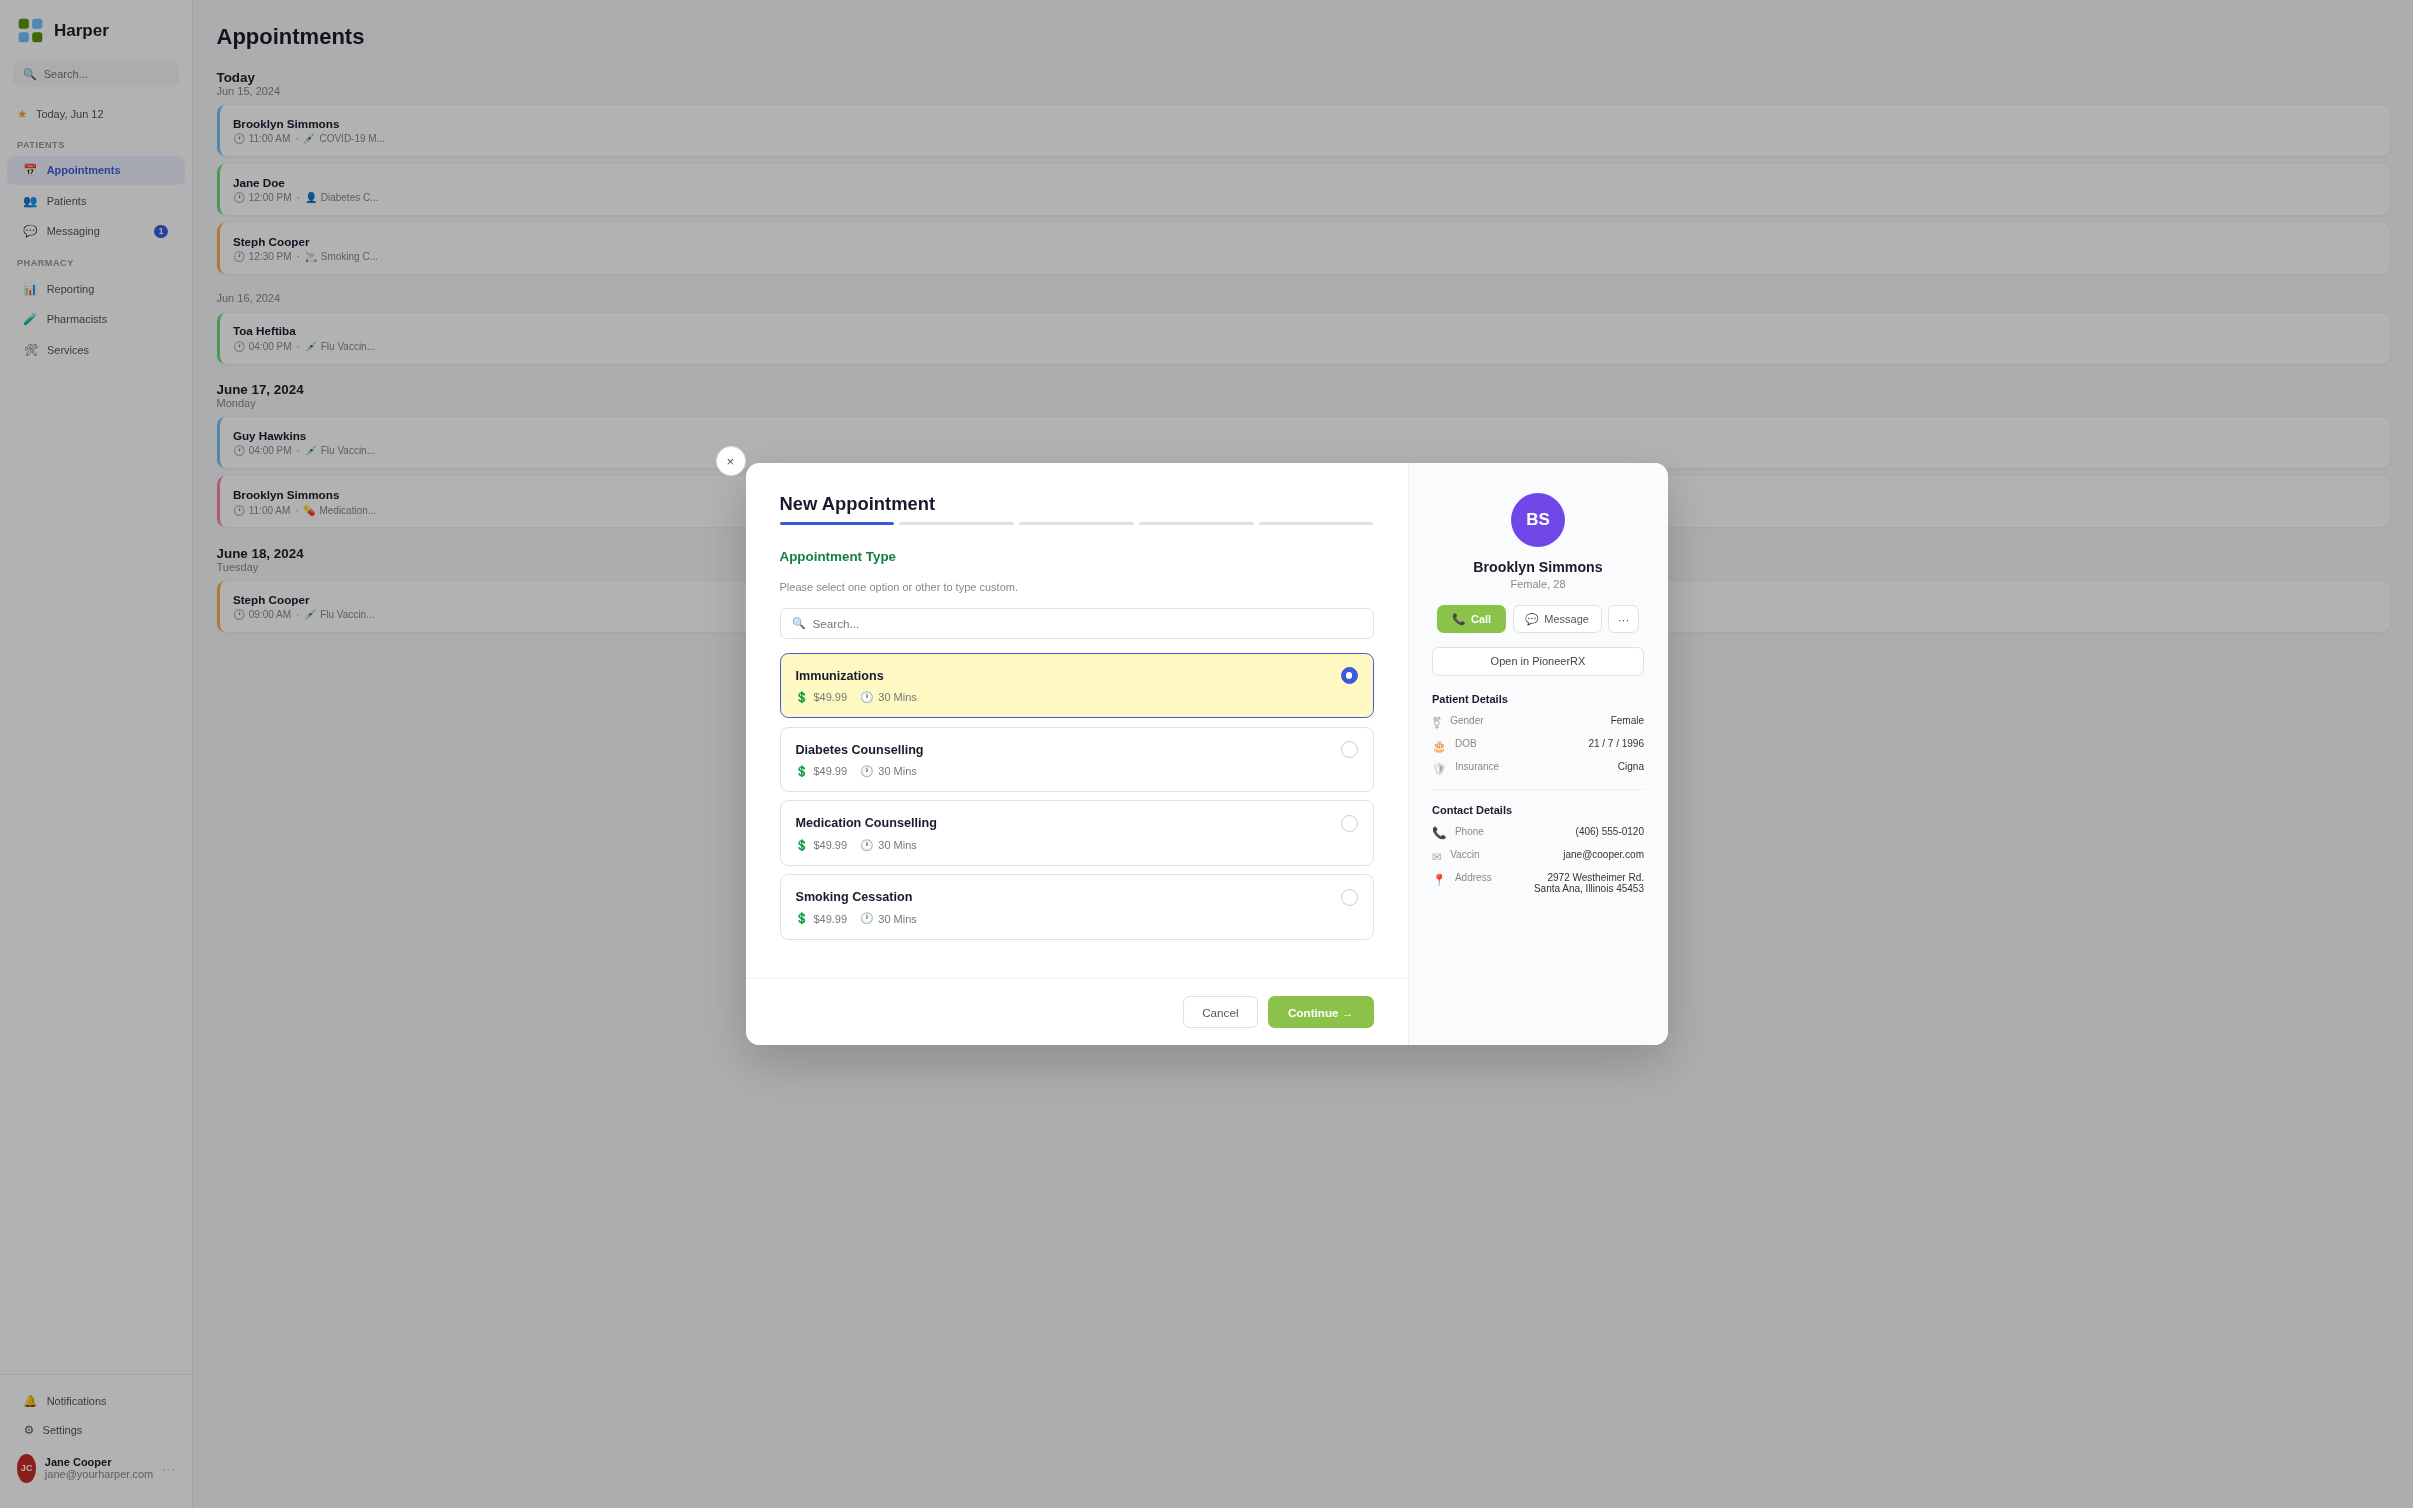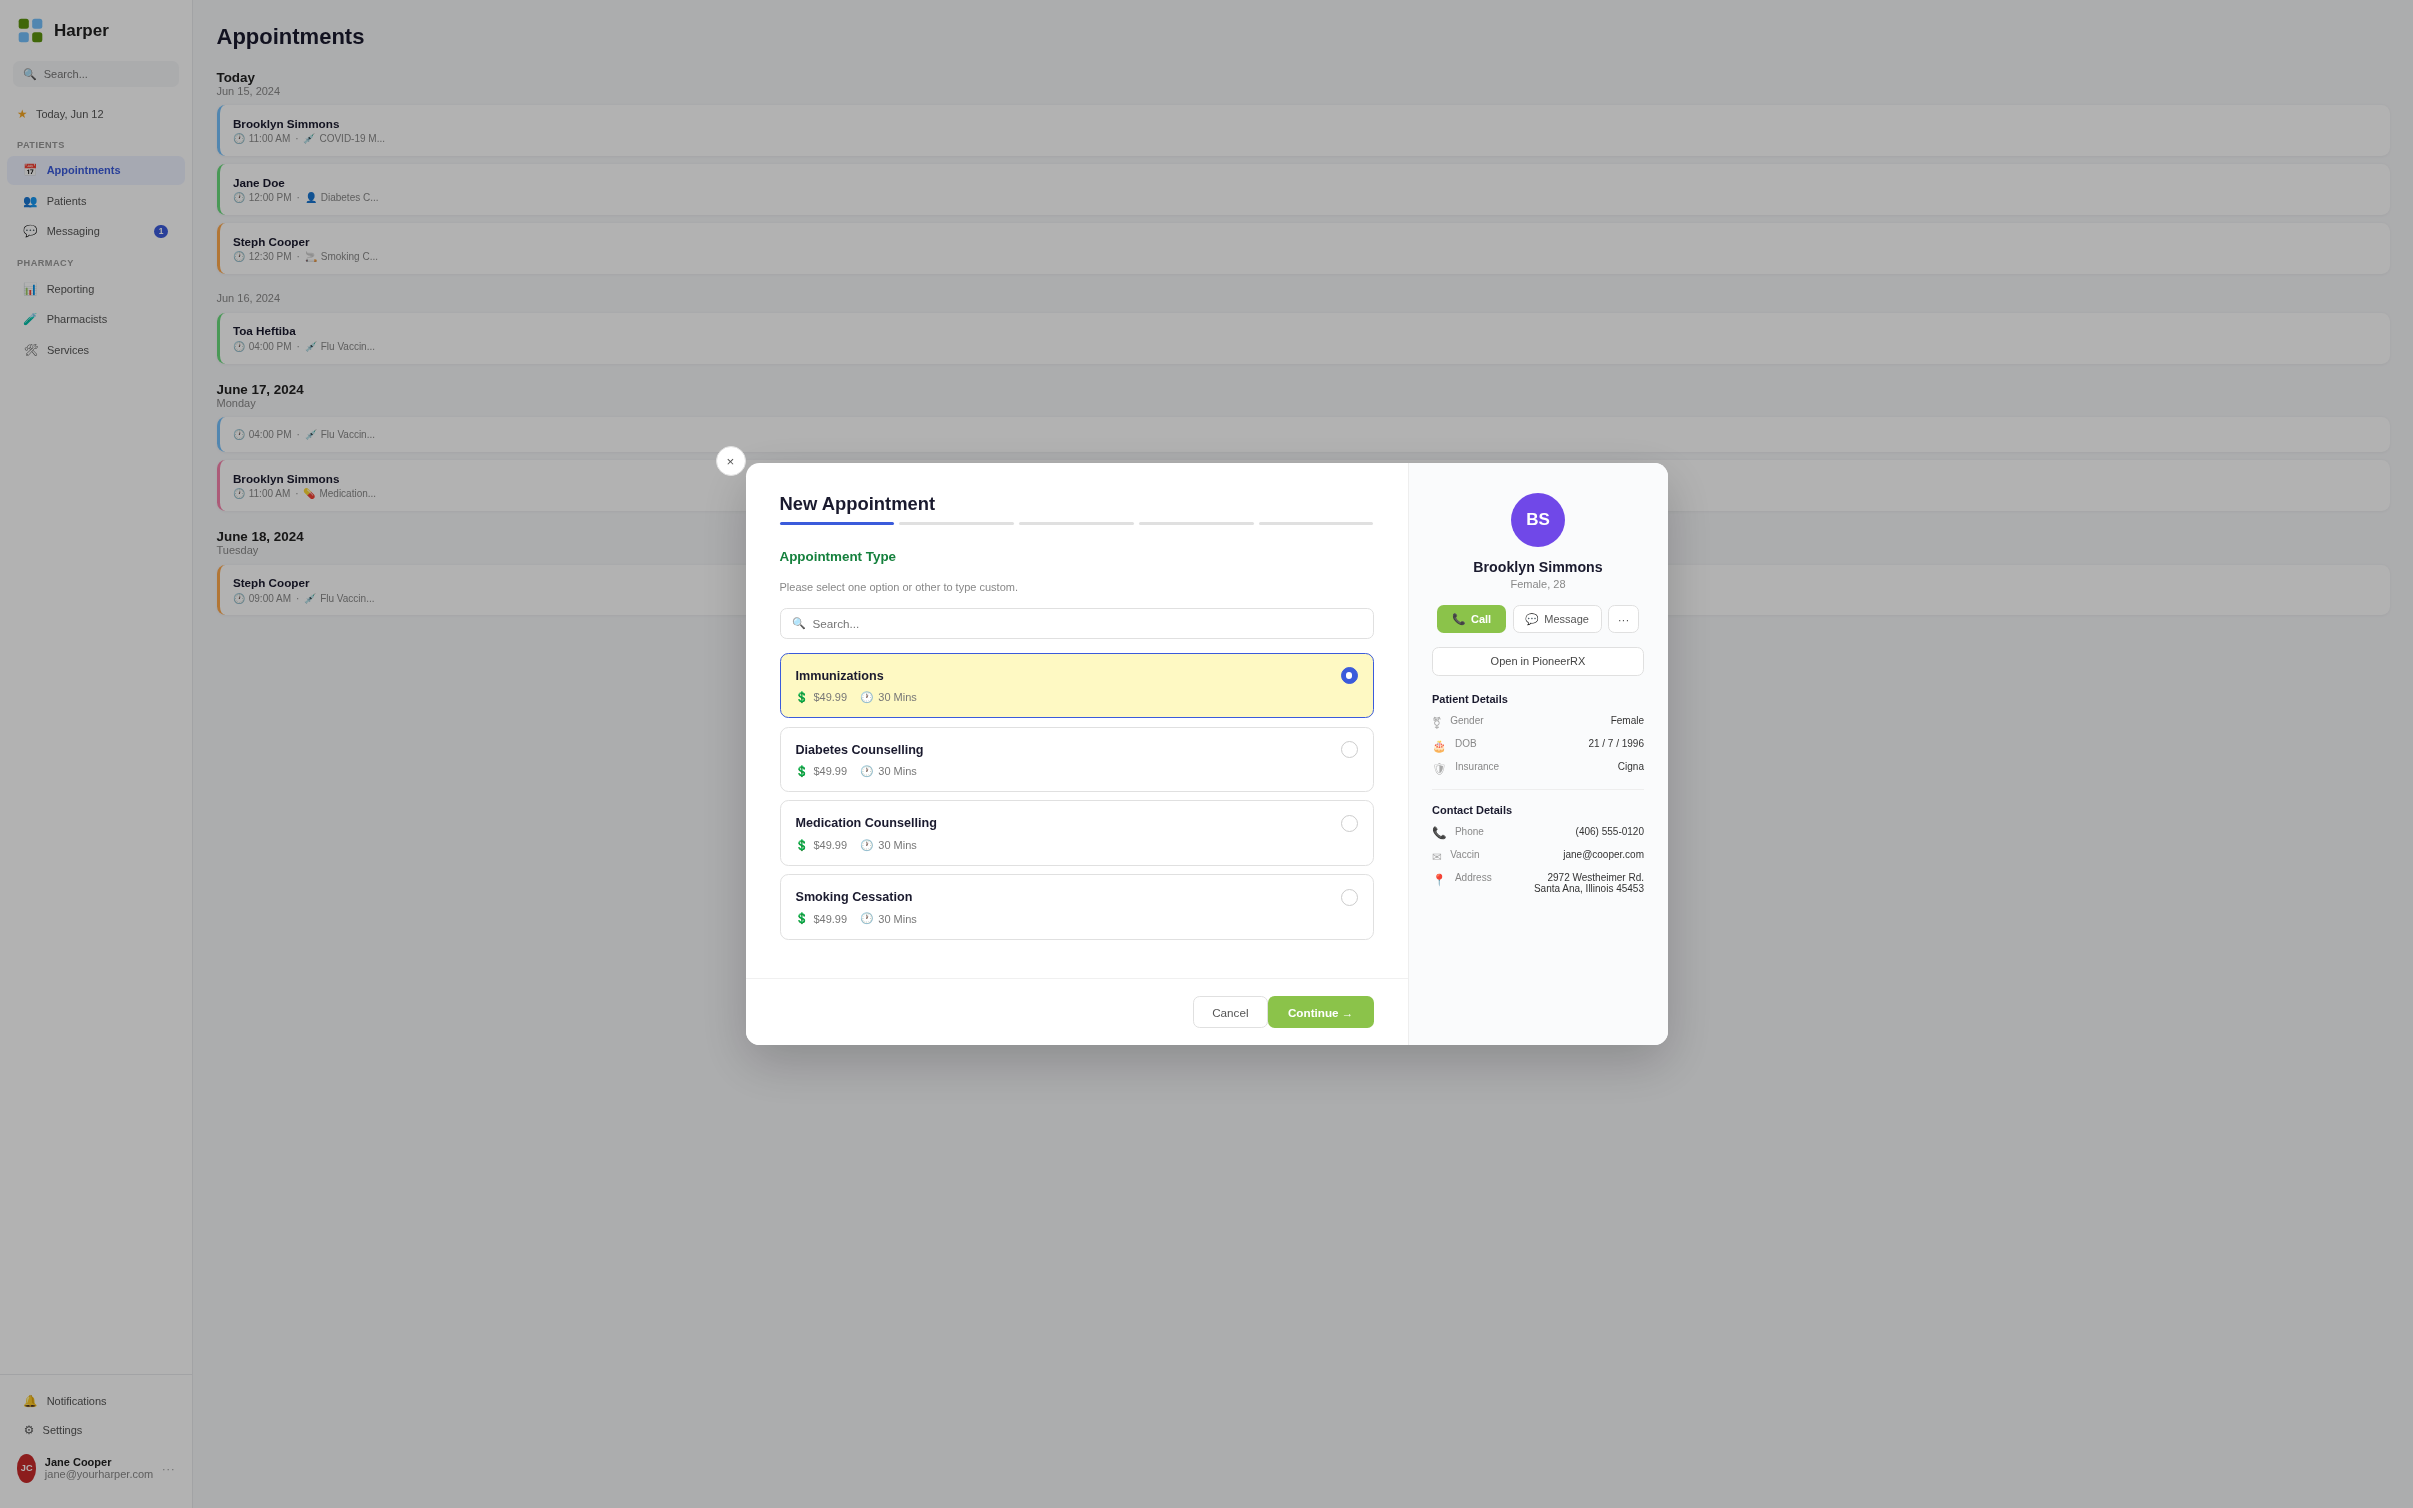--- a/index.html
+++ b/index.html
@@ -305,20 +305,21 @@
     .option-meta {
       display: flex;
       gap: 13.4px;
       font-size: 11px;
       color: #777;
     }
     .option-meta span { display: flex; align-items: center; gap: 4.2px; }
     .modal-footer {
       display: flex;
       justify-content: flex-end;
+      gap: 10px;
       padding: 17px 34px;
       border-top: 0.8px solid #f0f0f0;
       background: #fff;
     }
     .btn-cancel {
       padding: 8.4px 18.4px;
       border: 0.8px solid #e0e0e0;
       border-radius: 6.7px;
       background: #fff;
       font-size: 11.7px;
@@ -566,20 +567,21 @@
           <span>·</span>
           <span>💉 <span>Flu Vaccin...</span></span>
         </div>
       </div>
     </div>
 
     <div class="date-section">
       <div class="date-heading">June 17, 2024</div>
       <div class="date-sub">Monday</div>
       <div class="appt-card blue">
+        <div class="appt-card-name">Guy Hawkins</div>
         <div class="appt-card-meta">
           <span>🕐 <span>04:00 PM</span></span>
           <span>·</span>
           <span>💉 <span>Flu Vaccin...</span></span>
         </div>
       </div>
       <div class="appt-card pink">
         <div class="appt-card-name">Brooklyn Simmons</div>
         <div class="appt-card-meta">
           <span>🕐 <span>11:00 AM</span></span>

